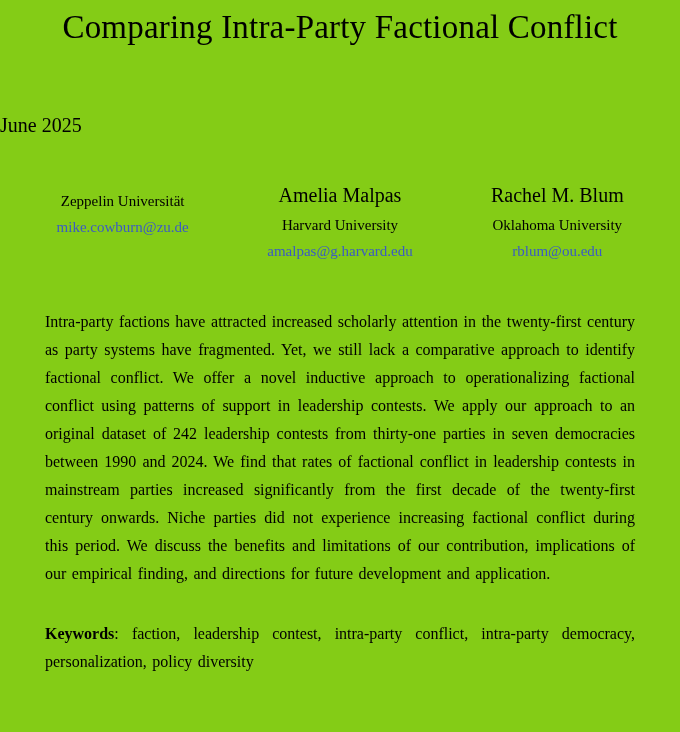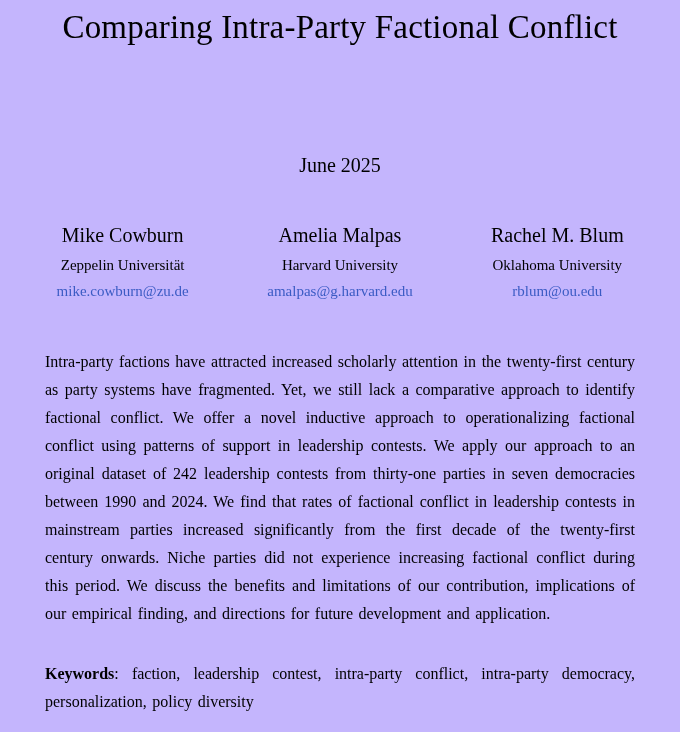--- a/index.html
+++ b/index.html
@@ -4,21 +4,21 @@
 <style>
   html, body {
     margin: 0;
     padding: 0;
     background: #ffffff;
   }
   .page {
     position: relative;
     width: 680px;
     height: 732px;
-    background: #c4b5fd;
+    background: #84cc16;
     color: #000000;
     font-family: "Liberation Serif", serif;
     overflow: hidden;
     box-sizing: border-box;
     padding-top: 6px;
   }
   .title {
     text-align: center;
     font-size: 33px;
     font-weight: normal;
@@ -27,23 +27,23 @@
     letter-spacing: 0.2px;
   }
   .subtitle {
     text-align: center;
     font-size: 25px;
     font-weight: normal;
     line-height: 32px;
     margin: 14px 0 0 0;
   }
   .date {
-    text-align: center;
+    text-align: left;
     font-size: 20px;
-    margin-top: 106px;
+    margin-top: 66px;
   }
   .authors {
     display: flex;
     justify-content: space-between;
     margin-top: 46px;
     padding: 0 14px;
   }
   .author {
     flex: 1 1 0;
     text-align: center;
@@ -91,21 +91,20 @@
 <div class="page">
 
   <h1 class="title">Comparing Intra-Party Factional Conflict</h1>
 
 
   <div class="date">June 2025</div>
 
   <div class="authors">
 
     <div class="author">
-      <div class="author-name">Mike Cowburn</div>
       <div class="author-affil">Zeppelin Universität</div>
       <a class="author-email">mike.cowburn@zu.de</a>
     </div>
 
     <div class="author">
       <div class="author-name">Amelia Malpas</div>
       <div class="author-affil">Harvard University</div>
       <a class="author-email">amalpas@g.harvard.edu</a>
     </div>
 

